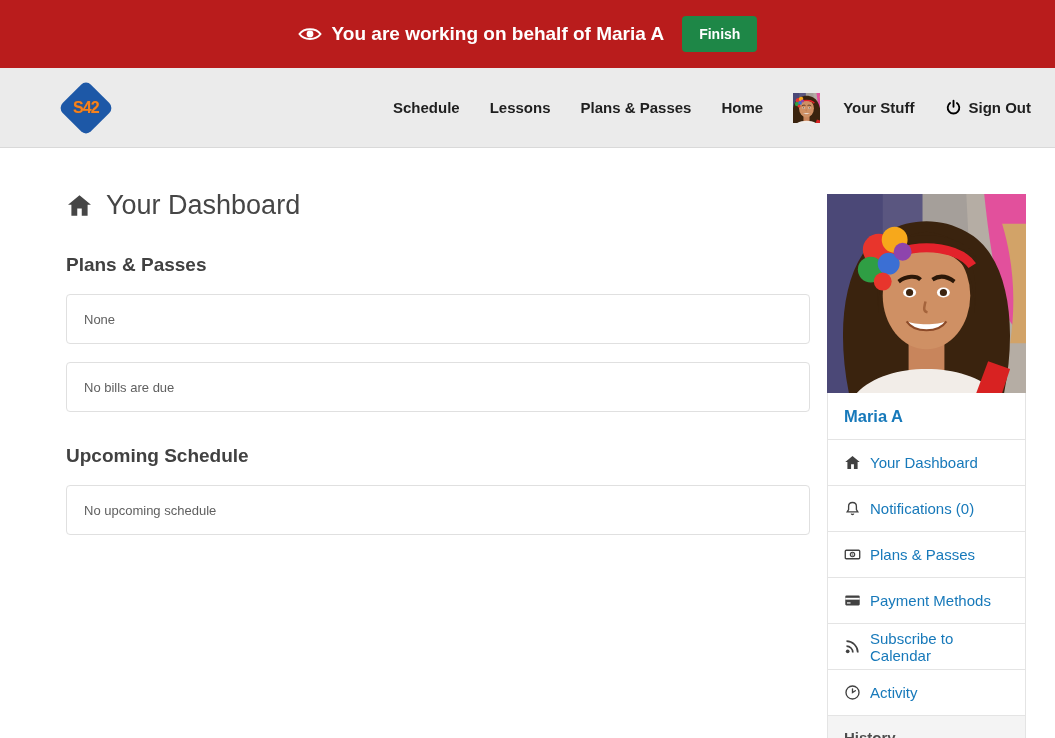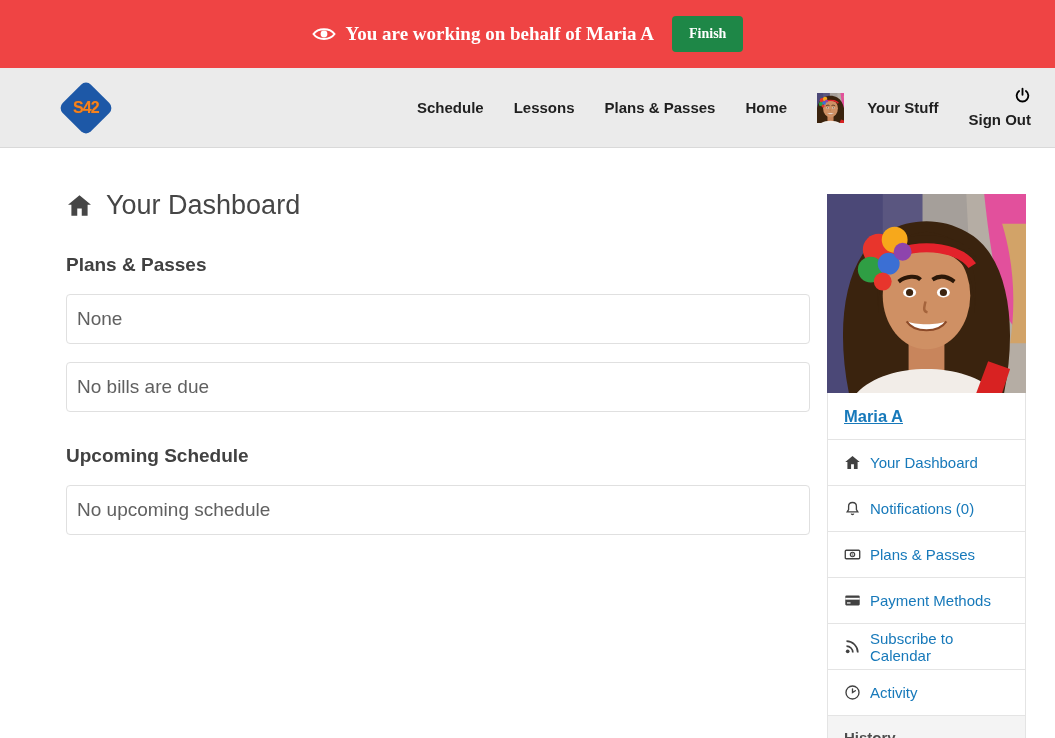--- a/index.html
+++ b/index.html
@@ -2,60 +2,60 @@
 <html><head>
 <meta charset="utf-8">
 <style>
   * { margin:0; padding:0; box-sizing:border-box; }
   html,body { width:1055px; height:738px; overflow:hidden; background:#fff;
               font-family:"Liberation Sans", sans-serif; }
   body { position:relative; }
 
   
   .topbar { position:absolute; left:0; top:0; width:1055px; height:68px;
-            background:#ef4444; display:flex; align-items:center; justify-content:center;font-family:Liberation Serif, serif; }
+            background:#b91c1c; display:flex; align-items:center; justify-content:center; }
   .topbar .msg { color:#fff; font-size:19px; font-weight:700; display:flex; align-items:center; gap:10px; }
   .topbar .eye { width:24px; height:24px; display:inline-flex; }
   .btn-finish { margin-left:18px; background:#1e8747; color:#fff; border:none; border-radius:4px;
                 font-family:inherit; font-size:14px; font-weight:700; padding:10px 17px; cursor:pointer; }
 
   
   .navbar { position:absolute; left:0; top:68px; width:1055px; height:80px; background:#ebebeb;
             border-bottom:1px solid #d9d9d9; display:flex; align-items:center; }
   .logo { margin-left:66px; width:40px; height:40px; background:#1d58a7; border-radius:7px;
           transform:rotate(45deg); display:flex; align-items:center; justify-content:center; }
   .logo span { transform:rotate(-45deg); color:#f58220; font-weight:800; font-size:16px;
                letter-spacing:-1px; text-shadow:0 0 1px #a85400; }
   .nav-right { margin-left:auto; margin-right:24px; display:flex; align-items:center; gap:30px; }
   .nav-link { font-size:15px; font-weight:600; color:#1f1f1f; cursor:pointer; white-space:nowrap; }
   .nav-user { display:flex; align-items:center; gap:23px; cursor:pointer;text-align:right; }
   .nav-avatar { width:27px; height:30px; overflow:hidden; flex:0 0 auto; }
-  .nav-power { display:flex; align-items:flex-end; gap:7px; cursor:pointer;flex-direction:column; }
+  .nav-power { display:flex; align-items:center; gap:7px; cursor:pointer; }
   .nav-power svg { width:17px; height:17px; }
 
   
   .content { position:absolute; left:0; top:164px; width:1055px; height:590px; background:#fff; }
   .main-col { position:absolute; left:66px; top:0; width:744px; }
   h1.page-title { margin-top:26px; font-size:27px; font-weight:400; color:#464646;
                   display:flex; align-items:center; gap:13px; }
   h1.page-title svg { width:27px; height:27px; }
   h2.section-heading { margin-top:33px; font-size:19px; font-weight:700; color:#414141; }
   .panel { margin-top:18px; height:50px; border:1px solid #e0e0e0; border-radius:4px;
-           background:#fff; display:flex; align-items:center; padding-left:10px;
-           font-size:19px; color:#606060; }
+           background:#fff; display:flex; align-items:center; padding-left:17px;
+           font-size:13px; color:#606060; }
 
   
   .sidebar { position:absolute; left:827px; top:30px; width:199px; }
   .side-photo { width:199px; height:199px; overflow:hidden; }
   .side-photo svg { display:block; }
   .side-card { border:1px solid #e4e4e4; border-top:none; }
   .side-row { height:46px; display:flex; align-items:center; padding:0 16px; gap:9px;
               border-top:1px solid #e4e4e4; background:#fff; cursor:pointer; }
   .side-row:first-child { border-top:none; }
-  .side-name { font-size:16.5px; font-weight:700; color:#1779ba;text-decoration:underline; }
+  .side-name { font-size:16.5px; font-weight:700; color:#1779ba; }
   .side-link { font-size:15px; color:#1779ba; }
   .side-icon { width:17px; height:17px; flex:0 0 auto; display:inline-flex; color:#414141; }
   .side-history { height:60px; align-items:flex-start; padding-top:13px; background:#f4f4f4;
                   cursor:default; }
   .side-history span { font-size:15px; font-weight:600; color:#4d4d4d; }
 
   svg .stroke { fill:none; stroke:currentColor; }
 </style>
 </head>
 <body>

